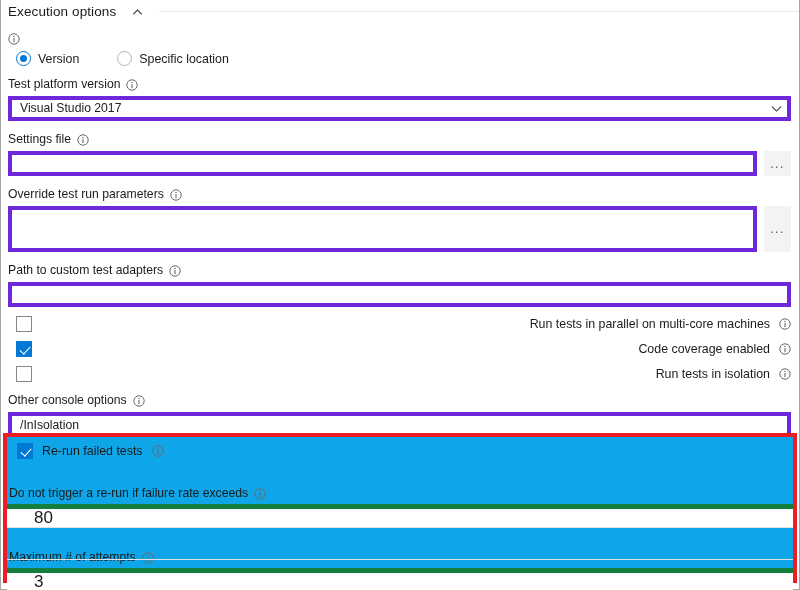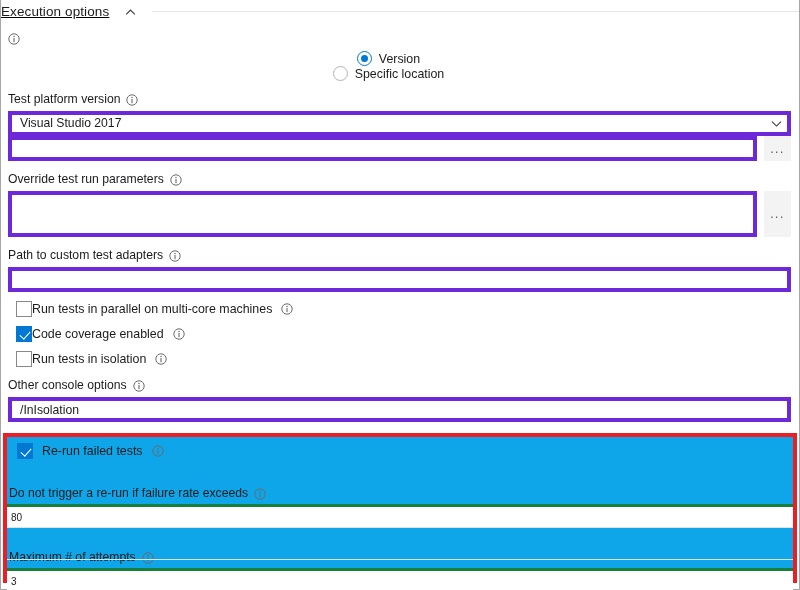--- a/index.html
+++ b/index.html
@@ -17,23 +17,22 @@
     border: 1px solid #a6a6a6;
     border-top: none;
     padding: 0;
   }
 
   
   .section-header {
     display: flex;
     align-items: center;
     height: 22px;
-    padding-left: 0;
+    padding-left: 7px;
     gap: 16px;
-    text-decoration: underline;
   }
   .section-title {
     font-size: 13.5px;
     color: #1b1b1b;
     white-space: nowrap;
     letter-spacing: .1px;
   }
   .chevron-up {
     width: 11px; height: 11px;
     position: relative; top: 1px;
@@ -61,25 +60,24 @@
     margin-bottom: 4px;
     white-space: nowrap;
   }
   .info-icon { flex: 0 0 auto; width: 12px; height: 12px; display:block; }
   .info-icon svg { display:block; }
 
   
   .radio-row {
     display: flex;
     align-items: center;
-    gap: 0px;
+    gap: 8px;
     margin-top: 6px;
     margin-bottom: 2px;
     padding-left: 8px;
-    flex-direction: column;
   }
   .radio-opt {
     display: flex;
     align-items: center;
     gap: 7px;
     margin-right: 30px;
     cursor: default;
   }
   .radio-dot {
     width: 15px; height: 15px;
@@ -151,22 +149,24 @@
     justify-content: center;
     cursor: default;
     font-family: inherit;
     padding: 0;
   }
 
   
   .cb-row {
     display: flex;
     align-items: center;
+    gap: 9px;
     margin-top: 9px;
     padding-left: 8px;
+    justify-content: space-between;
   }
   .cb {
     width: 16px; height: 16px;
     border: 1px solid #8a8886;
     background: #fff;
     flex: 0 0 auto;
     position: relative;
   }
   .cb.checked {
     background: #0078d4;
@@ -219,26 +219,26 @@
     padding-left: 2px;
     margin-top: 22px;
     margin-bottom: 3px;
     white-space: nowrap;
   }
   .hl-input {
     display: block;
     width: 100%;
     height: 24px;
     border: none;
-    border-top: 3px solid #15803d;
+    border-top: 5px solid #15803d;
     border-bottom: 1px solid #e1e1e1;
     background: #fff;
-    font-size: 10px;
-    color: #1b1b1b;
-    padding-left: 4px;
+    font-size: 17px;
+    color: #1b1b1b;
+    padding-left: 27px;
     line-height: 22px;
     font-family: inherit;
     outline: none;
   }
   .hl-tail {
     position: absolute;
     left: 0; right: 0; bottom: 0;
     height: 20px;
     border-top: 1px solid #e1e1e1;
   }
@@ -295,20 +295,30 @@
       <div class="dd-wrap">
         <div class="txt dropdown">Visual Studio 2017</div>
         <span class="dd-caret">
           <svg viewBox="0 0 11 7" width="11" height="7">
             <path d="M1 1.2 L5.5 5.6 L10 1.2" fill="none" stroke="#3b3b3b" stroke-width="1.1"></path>
           </svg>
         </span>
       </div>
     </div>
 
+    <div class="field-label">
+      <span>Settings file</span>
+      <span class="info-icon">
+        <svg viewBox="0 0 12 12" width="12" height="12">
+          <circle cx="6" cy="6" r="5.2" fill="none" stroke="#6b6b6b" stroke-width="1"></circle>
+          <circle cx="6" cy="3.4" r=".75" fill="#6b6b6b"></circle>
+          <rect x="5.45" y="5" width="1.1" height="4.2" fill="#6b6b6b"></rect>
+        </svg>
+      </span>
+    </div>
     <div class="input-row">
       <input class="txt" type="text" value="" style="">
       <button class="browse-btn">...</button>
     </div>
 
     <div class="field-label">
       <span>Override test run parameters</span>
       <span class="info-icon">
         <svg viewBox="0 0 12 12" width="12" height="12">
           <circle cx="6" cy="6" r="5.2" fill="none" stroke="#6b6b6b" stroke-width="1"></circle>

